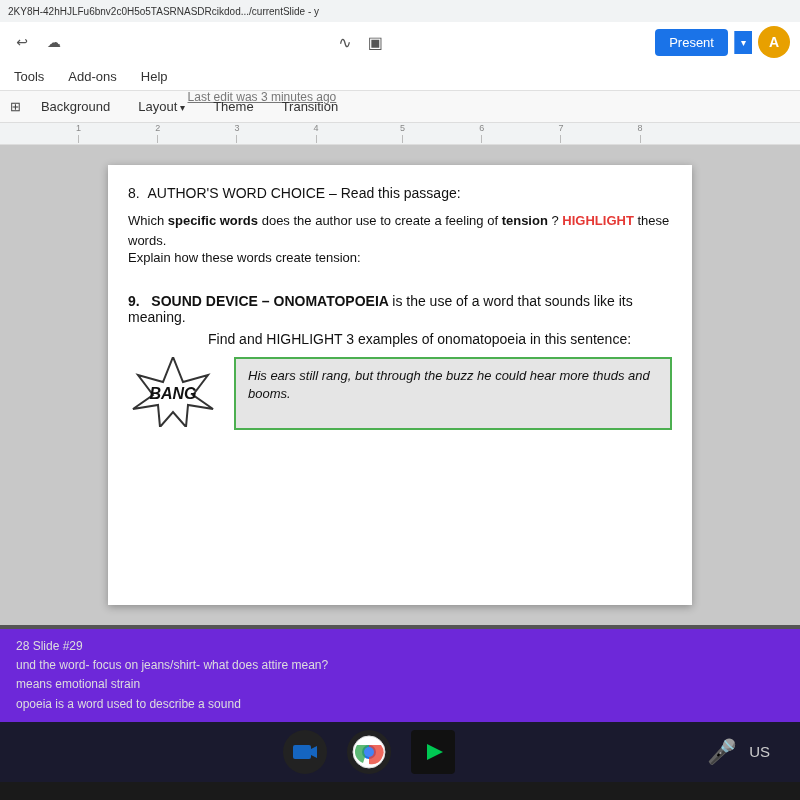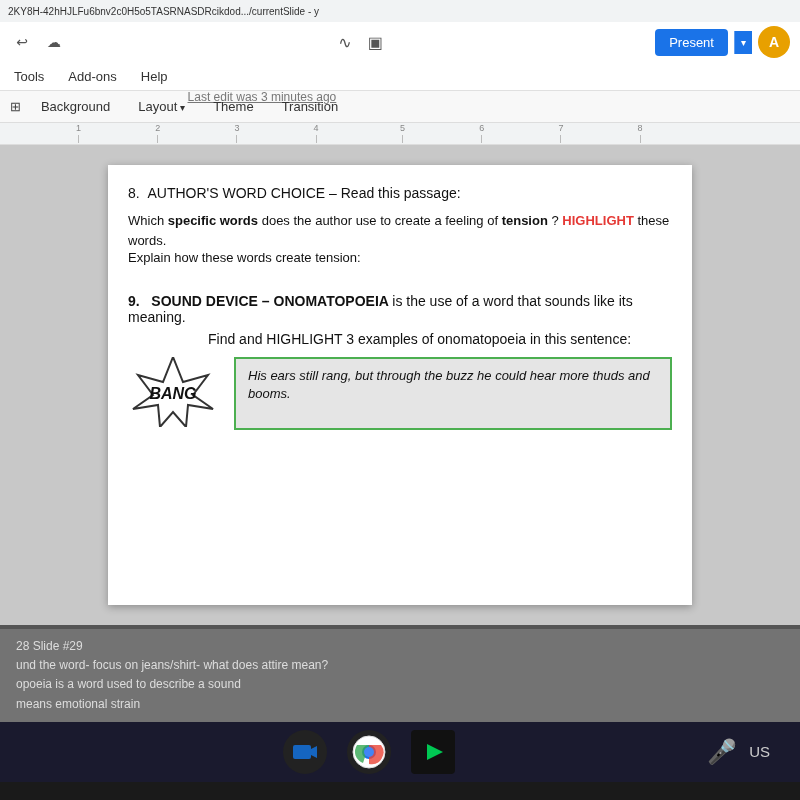--- a/index.html
+++ b/index.html
@@ -279,21 +279,21 @@
       font-style: italic;
       font-size: 13px;
       color: #111;
       line-height: 1.4;
       background: #e5e5e5;
       flex: 1;
     }
 
     
     .notes-area {
-      background: #737373;
+      background: #6d28d9;
       padding: 8px 16px;
       min-height: 90px;
       color: #ddd;
       font-size: 12px;
       line-height: 1.6;
     }
 
     
     .taskbar {
       background: #1a1a2e;
@@ -473,22 +473,22 @@
     </div>
 
   </div>
 </div>
 
 <div class="divider"></div>
 
 <div class="notes-area">
   <div>28 Slide #29</div>
   <div>und the word- focus on jeans/shirt- what does attire mean?</div>
+  <div>means emotional strain</div>
   <div>opoeia is a word used to describe a sound</div>
-  <div>means emotional strain</div>
 </div>
 
 <div class="taskbar">
   <div></div>
   <div class="taskbar-center">
 
     <div class="taskbar-icon" style="background:#222;">
       <svg width="28" height="28" viewBox="0 0 28 28">
         <rect x="2" y="7" width="18" height="14" rx="2" fill="#1565c0"></rect>
         <polygon points="20,11 26,8 26,20 20,17" fill="#1565c0"></polygon>

